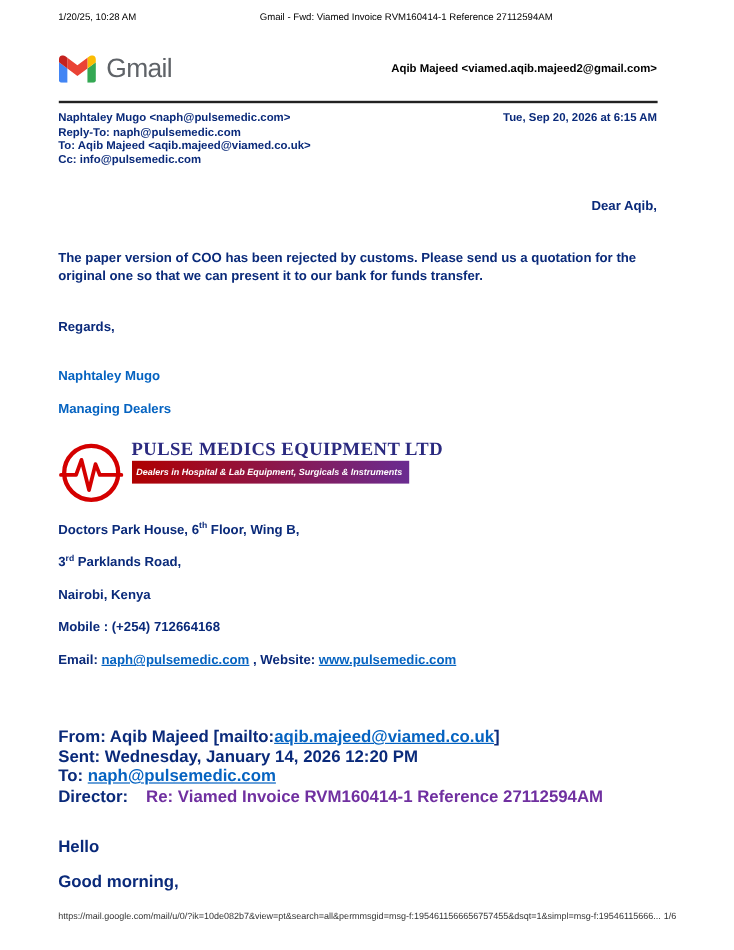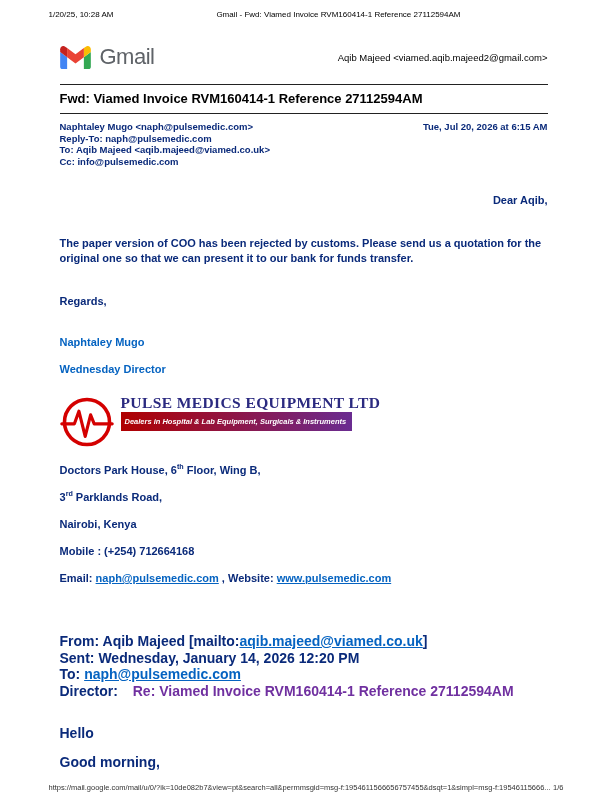--- a/index.html
+++ b/index.html
@@ -10,31 +10,31 @@
     font-family:"Liberation Sans", sans-serif;
     color:#0a2a7a;
   }
   
   .print-header {
     position:absolute; top:10px; left:17px; right:17px;
     display:flex; font-size:8px; color:#000;
   }
   .ph-center { flex:1; text-align:center; }
   .print-footer {
-    position:absolute; bottom:0; left:17px; right:17px;
+    position:absolute; bottom:24px; left:17px; right:17px;
     display:flex; justify-content:space-between;
     font-size:7.5px; color:#333;
   }
   
-  .content { position:absolute; left:28px; right:33px; top:40px; }
+  .content { position:absolute; left:17px; right:33px; top:40px; }
   .gmail-row { display:flex; justify-content:space-between; align-items:center; height:34px; margin-bottom:10px; }
   .gmail-logo { display:flex; align-items:center; gap:9px; }
   .gmail-m { width:31px; height:23px; display:block; }
   .gmail-word { font-size:22px; color:#5f6368; letter-spacing:-0.5px; }
-  .account { font-size:9.5px; font-weight:normal; color:#000; }
+  .account { font-size:9.5px; font-weight:bold; color:#000; }
   .rule { border:none; border-top:1px solid #222; height:0; }
   .title { font-size:13px; font-weight:bold; color:#000; margin:6px 0 7px; }
   .msg-header { margin-top:7px; font-size:9.5px; font-weight:bold; line-height:11.5px; color:#0a2a7a; }
   .mh-row1 { display:flex; justify-content:space-between;align-items:center; }
   .bodytext { font-size:11px; font-weight:bold; line-height:15px; }
   .greeting { margin-top:26px;text-align:right; }
   .para { margin-top:28px; }
   .regards { margin-top:28px; }
   .sender-name { margin-top:26px; color:#0563C1; }
   .sender-title { margin-top:12px; color:#0563C1; }
@@ -83,48 +83,47 @@
           <path fill="#fbbc04" d="M120 48v26l20-15v-8c0-7.42-8.47-11.65-14.4-7.2z"></path>
           <path fill="#ea4335" d="M72 74V48l24 18 24-18v26L96 92z"></path>
           <path fill="#c5221f" d="M52 51v8l20 15V48l-5.6-4.2C60.46 39.35 52 43.58 52 51z"></path>
         </svg>
         <span class="gmail-word">Gmail</span>
       </div>
       <span class="account">Aqib Majeed &lt;viamed.aqib.majeed2@gmail.com&gt;</span>
     </div>
 
     <hr class="rule">
-    <h1 class="title">Fwd: Viamed Invoice RVM160414-1 Reference 27112594AM</h1>
     <hr class="rule">
 
     <section class="msg-header">
       <div class="mh-row1">
         <span>Naphtaley Mugo &lt;naph@pulsemedic.com&gt;</span>
-        <span>Tue, Jul 20, 2026 at 6:15 AM</span>
+        <span>Tue, Sep 20, 2026 at 6:15 AM</span>
       </div>
       <div>
         <span>Reply-To:</span>
         <span>naph@pulsemedic.com</span>
       </div>
       <div>
         <span>To:</span>
         <span>Aqib Majeed &lt;aqib.majeed@viamed.co.uk&gt;</span>
       </div>
       <div>
         <span>Cc:</span>
         <span>info@pulsemedic.com</span>
       </div>
     </section>
 
     <section class="bodytext">
       <p class="greeting">Dear Aqib,</p>
       <p class="para">The paper version of COO has been rejected by customs.  Please send us a quotation for the original one so that we can present it to our bank for funds transfer.</p>
       <p class="regards">Regards,</p>
       <p class="sender-name"><a class="plain-link">Naphtaley Mugo</a></p>
-      <p class="sender-title"><a class="plain-link">Wednesday Director</a></p>
+      <p class="sender-title"><a class="plain-link">Managing Dealers</a></p>
 
       <div class="logo-block">
         <svg class="ecg" viewBox="0 0 60 60" aria-hidden="true">
           <circle cx="30" cy="30" r="25" fill="none" stroke="#d40000" stroke-width="4"></circle>
           <polyline points="2,32 16,32 21,18 28,46 34,22 38,32 58,32" fill="none" stroke="#d40000" stroke-width="3.5" stroke-linecap="round" stroke-linejoin="round"></polyline>
         </svg>
         <div>
           <div class="company-name">PULSE MEDICS EQUIPMENT LTD</div>
           <div class="tagline">Dealers in Hospital &amp; Lab Equipment, Surgicals &amp; Instruments</div>
         </div>

